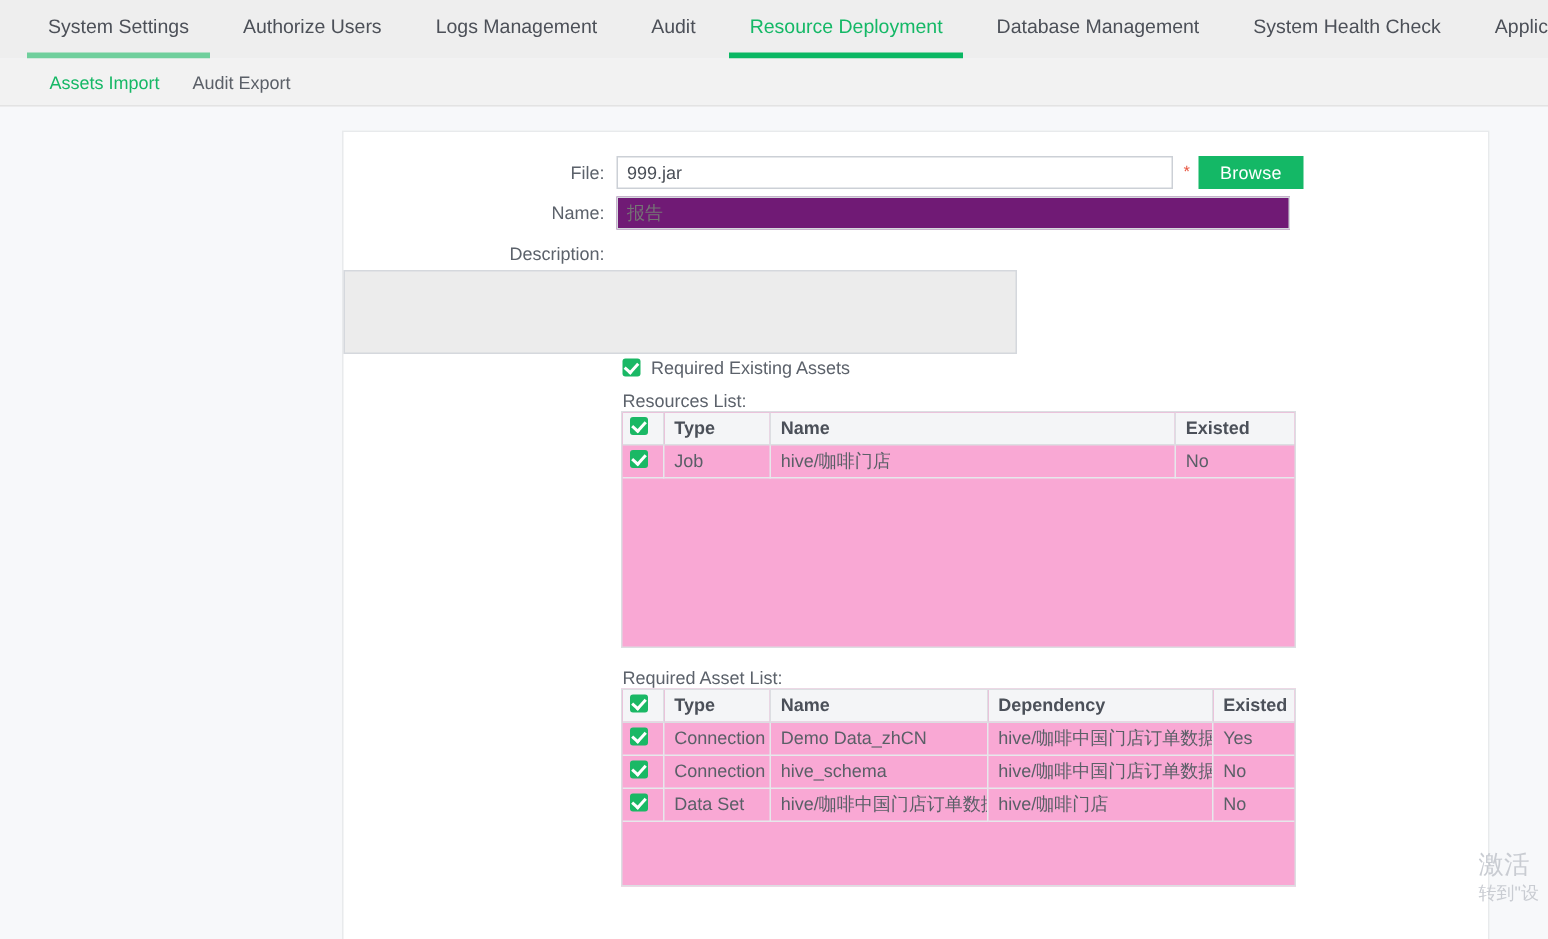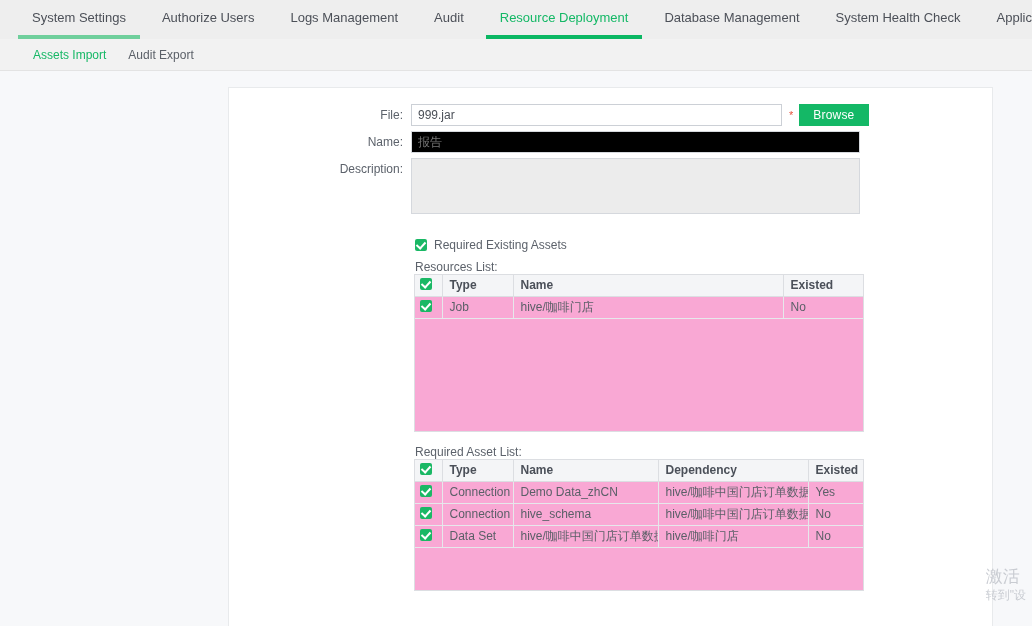--- a/index.html
+++ b/index.html
@@ -93,21 +93,21 @@
     border: 1px solid #ccd0d6;
     background: #fff;
     font-size: 12px;
     color: #4a4f57;
     padding: 0 6px;
     line-height: 20px;
     font-family: "Liberation Sans", sans-serif;
     outline: none;
   }
   .finput.disabled {
-    background: #000000;
+    background: #701a75;
     color: #b7bbc1;
     border-color: #d5d8dd;
   }
   .star {
     color: #e8543f;
     font-size: 11px;
     line-height: 22px;
     margin: 0 6px 0 7px;
   }
   .btn-green {
@@ -274,21 +274,21 @@
       <input class="finput" style="width: 371px;" value="999.jar">
       <span class="star">*</span>
       <button class="btn-green">Browse</button>
     </div>
 
     <div class="frow" style="left:0; top:43px;">
       <div class="flabel">Name:</div>
       <input class="finput disabled" style="width: 449px;" disabled="" placeholder="报告">
     </div>
 
-    <div class="frow" style="left:0; top:70px;">
+    <div class="frow" style="left:0; top:70px;flex-direction:column;">
       <div class="flabel">Description:</div>
       <textarea class="ftext" disabled="" placeholder="" style=""></textarea>
     </div>
 
     <div class="cbx-row" style="left:186px; top:150px;">
       <span class="cbx"></span>
       <span>Required Existing Assets</span>
     </div>
 
     <div class="seclabel" style="left:186px; top:172px;">Resources List:</div>

